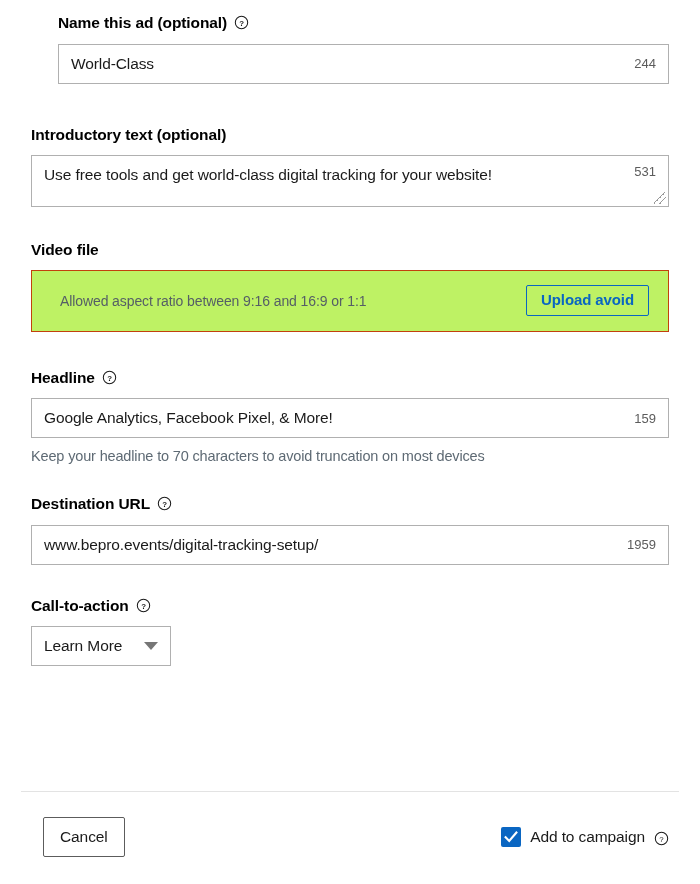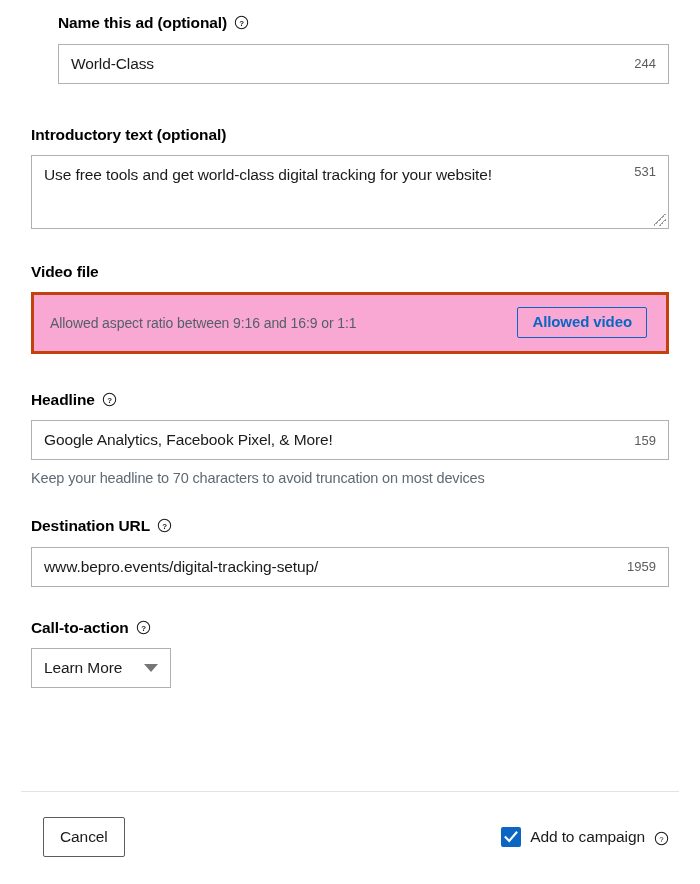--- a/index.html
+++ b/index.html
@@ -75,21 +75,21 @@
     color: #5c5c5c;
     flex: 0 0 auto;
     padding-left: 10px;
   }
 
   
   .textarea-wrap {
     position: relative;
     border: 1px solid #b0b0b0;
     background: #ffffff;
-    height: 74px;
+    height: 52px;
     padding: 10px 12px 16px 12px;
     display: flex;
     align-items: flex-start;
   }
   .textarea-value {
     font-size: 15.5px;
     color: #1a1a1a;
     letter-spacing: -0.1px;
     flex: 1 1 auto;
     line-height: 1.2;
@@ -106,27 +106,27 @@
     width: 12px;
     height: 12px;
     background:
       linear-gradient(135deg, transparent 0 42%, #9a9a9a 42% 50%, transparent 50% 100%),
       linear-gradient(135deg, transparent 0 67%, #9a9a9a 67% 75%, transparent 75% 100%);
     background-repeat: no-repeat;
   }
 
   
   .video-panel {
-    background: #f9a8d4;
-    border: 3px solid #c2410c;
+    background: #bef264;
+    border: 1px solid #c2410c;
     height: 62px;
     display: flex;
     align-items: center;
     justify-content: space-between;
-    padding: 0 19px 0 16px;
+    padding: 0 19px 0 28px;
   }
   .video-hint {
     font-size: 14px;
     color: #555e66;
     letter-spacing: -0.1px;
   }
   .upload-btn {
     border: 1px solid #0a66c2;
     color: #0a66c2;
     background: transparent;
@@ -279,21 +279,21 @@
         <span class="resize-grip"></span>
       </div>
     </div>
 
     <div class="field-group" style="padding-top:35px;">
       <div class="field-label">
         <span>Video file</span>
       </div>
       <div class="video-panel" style="margin-top:12px;">
         <span class="video-hint">Allowed aspect ratio between 9:16 and 16:9 or 1:1</span>
-        <button class="upload-btn">Allowed video</button>
+        <button class="upload-btn">Upload avoid</button>
       </div>
     </div>
 
     <div class="field-group" style="padding-top:38px;">
       <div class="field-label">
         <span>Headline</span>
         <span class="help-icon">
           <svg width="15" height="15" viewBox="0 0 16 16" aria-hidden="true">
             <circle cx="8" cy="8" r="6.6" fill="none" stroke="#1a1a1a" stroke-width="1.1"></circle>
             <text x="8" y="11.3" text-anchor="middle" font-family="Liberation Sans, sans-serif" font-size="8.4" fill="#1a1a1a">?</text>

